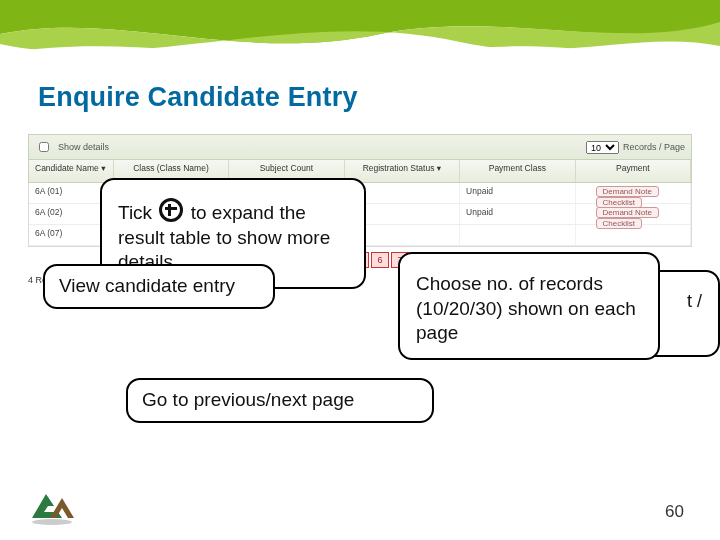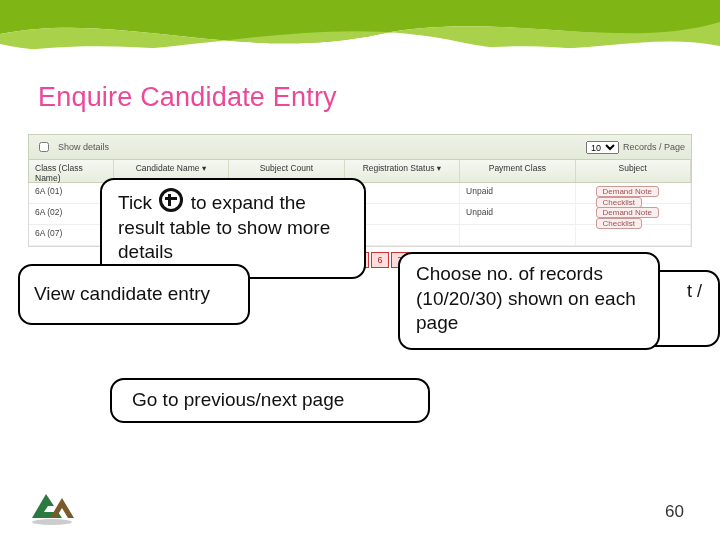--- a/index.html
+++ b/index.html
@@ -1,50 +1,50 @@
 <!DOCTYPE html>
 <html><head>
 <meta charset="utf-8">
 <style>
   html,body{margin:0;padding:0;width:720px;height:540px;font-family:"Segoe UI",Arial,sans-serif;background:#fff;overflow:hidden;color:#222}
   
   .deco{position:absolute;top:0;left:0;width:720px;height:80px;pointer-events:none}
   
-  .title{position:absolute;left:38px;top:82px;font-size:27px;font-weight:400;color:#ec4899;letter-spacing:.2px}
+  .title{position:absolute;left:38px;top:82px;font-size:27px;font-weight:700;color:#0369a1;letter-spacing:.2px}
   
   .mock{position:absolute;left:28px;top:134px;width:664px;height:180px;font-size:9px;color:#555}
   .mock .bar{height:16px;background:linear-gradient(#eef2e7,#e4ebda);border:1px solid #c8d2b8;display:flex;align-items:center;padding:4px 6px;gap:6px}
   .mock .bar .right{margin-left:auto;display:flex;align-items:center;gap:4px}
   .mock select{font-size:9px;height:13px}
   .mock .hdr{height:22px;background:linear-gradient(#f5f7f1,#e8edde);border:1px solid #c8d2b8;border-top:none;display:flex}
   .mock .hdr>div{flex:1;padding:3px 6px;border-right:1px solid #d4dcc6;text-align:center;color:#333;font-size:8.5px}
   .mock .hdr>div:first-child{flex:.7;text-align:left}
   .mock .rows{border:1px solid #d9d9d9;border-top:none}
   .mock .row{height:20px;display:flex;border-bottom:1px solid #eee}
   .mock .row>div{flex:1;padding:3px 6px;border-right:1px solid #f1f1f1;font-size:8.5px;color:#444}
   .mock .row>div:first-child{flex:.7}
   .mock .pill{display:inline-block;border:1px solid #c99;background:#fbeeee;color:#955;border-radius:3px;padding:0 6px;font-size:8px;margin:0 14px}
   .mock .pager{height:18px;display:flex;align-items:center;justify-content:center;margin-top:4px;gap:2px}
   .mock .pbox{width:16px;height:14px;border:1px solid #c33;background:#fdd;color:#a22;font-size:9px;display:flex;align-items:center;justify-content:center}
   .mock .foot{margin-top:6px;font-size:9px;color:#333}
   
-  .callout{position:absolute;background:#fff;border:2px solid #000;border-radius:14px;padding:8px 16px 12px;font-size:19px;line-height:1.3;color:#111;box-shadow:0 0 0 rgba(0,0,0,0)}
+  .callout{position:absolute;background:#fff;border:2px solid #000;border-radius:14px;padding:18px 16px 12px;font-size:19px;line-height:1.3;color:#111;box-shadow:0 0 0 rgba(0,0,0,0)}
   .callout.small{font-size:18px}
   
   .callout::after{content:"";position:absolute;width:0;height:0}
   
-  #c-view{left:18px;top:264px;width:200px;padding:16px 14px}
+  #c-view{left:43px;top:264px;width:200px;padding:8px 14px}
   
   #c-tick{left:100px;top:178px;width:230px}
   
   #c-choose{left:398px;top:252px;width:226px}
   
   #c-download{left:438px;top:270px;width:246px}
   
-  #c-pager{left:110px;top:378px;width:276px;padding:8px 20px}
+  #c-pager{left:126px;top:378px;width:276px;padding:8px 14px}
   
   #c-download{z-index:1}
   #c-tick{z-index:2}
   #c-choose{z-index:3}
   #c-view{z-index:4}
   #c-pager{z-index:5}
   
   .logo{position:absolute;left:28px;bottom:14px;width:48px;height:38px}
   .pagenum{position:absolute;right:36px;bottom:18px;font-size:17px;color:#333}
   
@@ -69,30 +69,30 @@
     <input type="checkbox" style="width: 10px; height: 10px;">
     <span>Show details</span>
     <div class="right">
       <select>
         <option>10</option>
       </select>
       <span>Records / Page</span>
     </div>
   </div>
   <div class="hdr">
+    <div>Candidate Name ▾</div>
     <div>Class
 (Class Name)</div>
-    <div>Candidate Name ▾</div>
     <div>Subject
 Count</div>
     <div>Registration
 Status ▾</div>
     <div>Payment
 Class</div>
-    <div>Subject</div>
+    <div>Payment</div>
   </div>
   <div class="rows">
     <div class="row">
       <div>6A (01)</div>
         <div></div>
         <div></div>
         <div></div>
       <div>Unpaid</div>
       <div><span class="pill">Demand Note</span><span class="pill">Checklist</span></div>
     </div>

